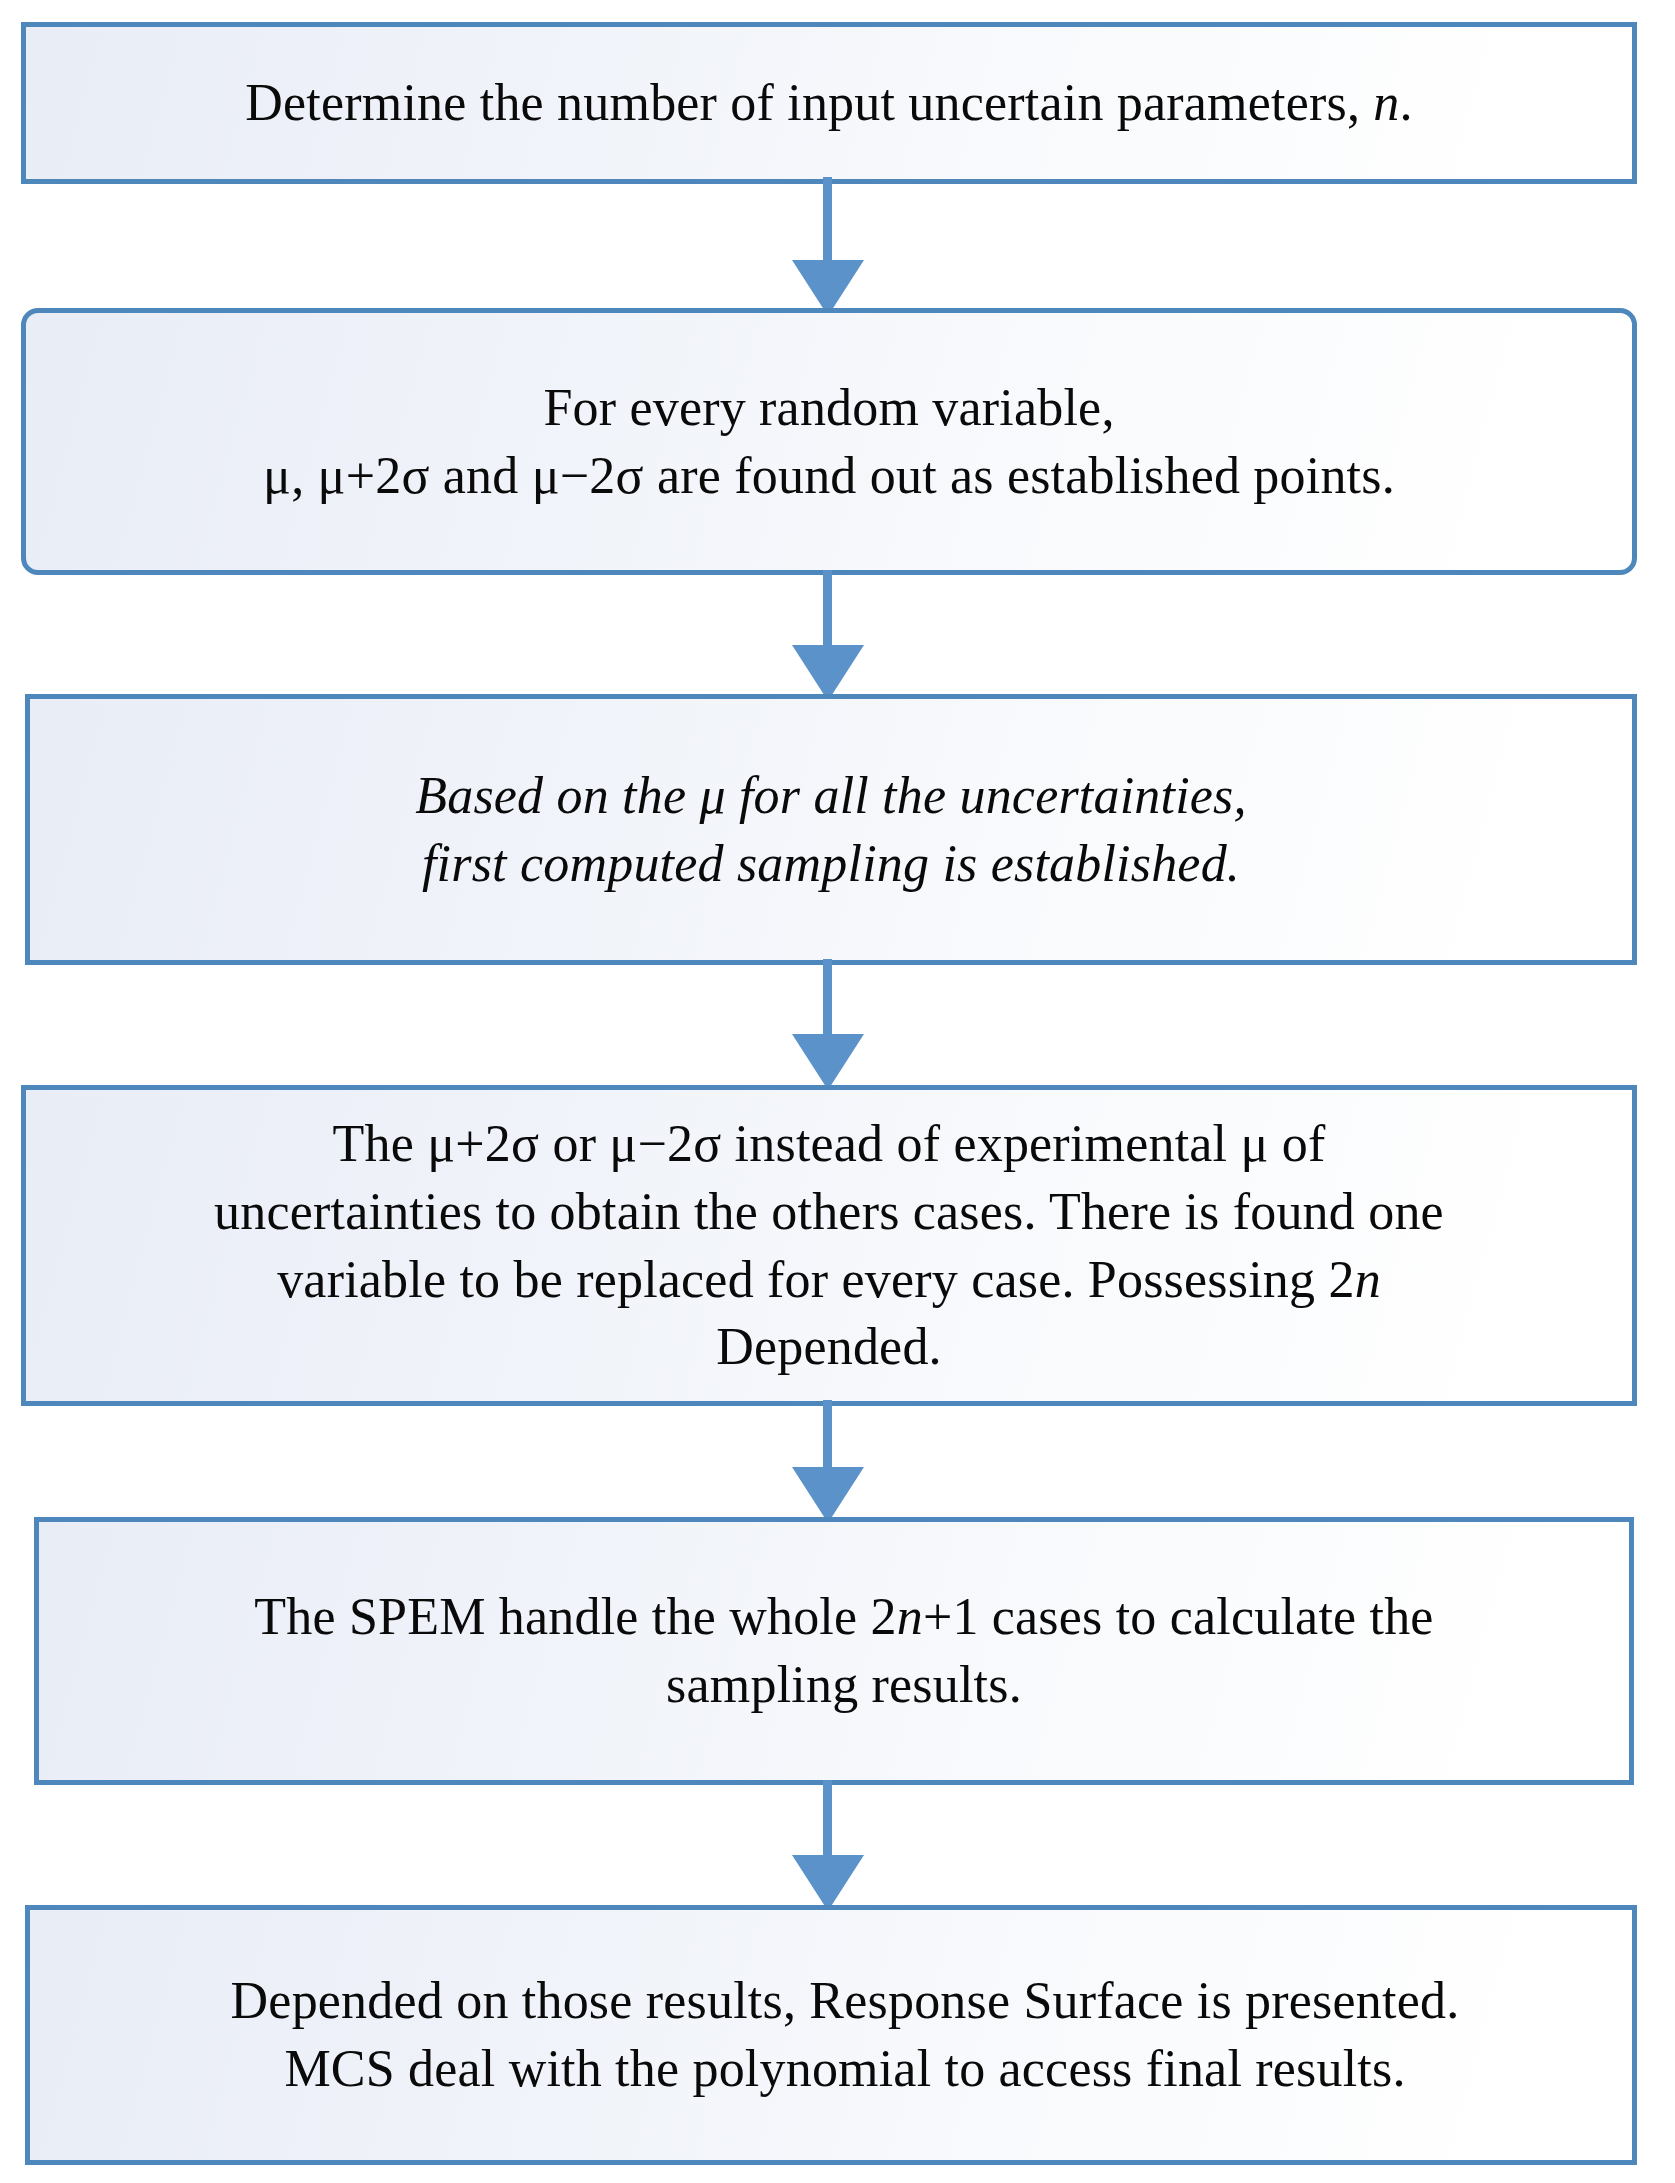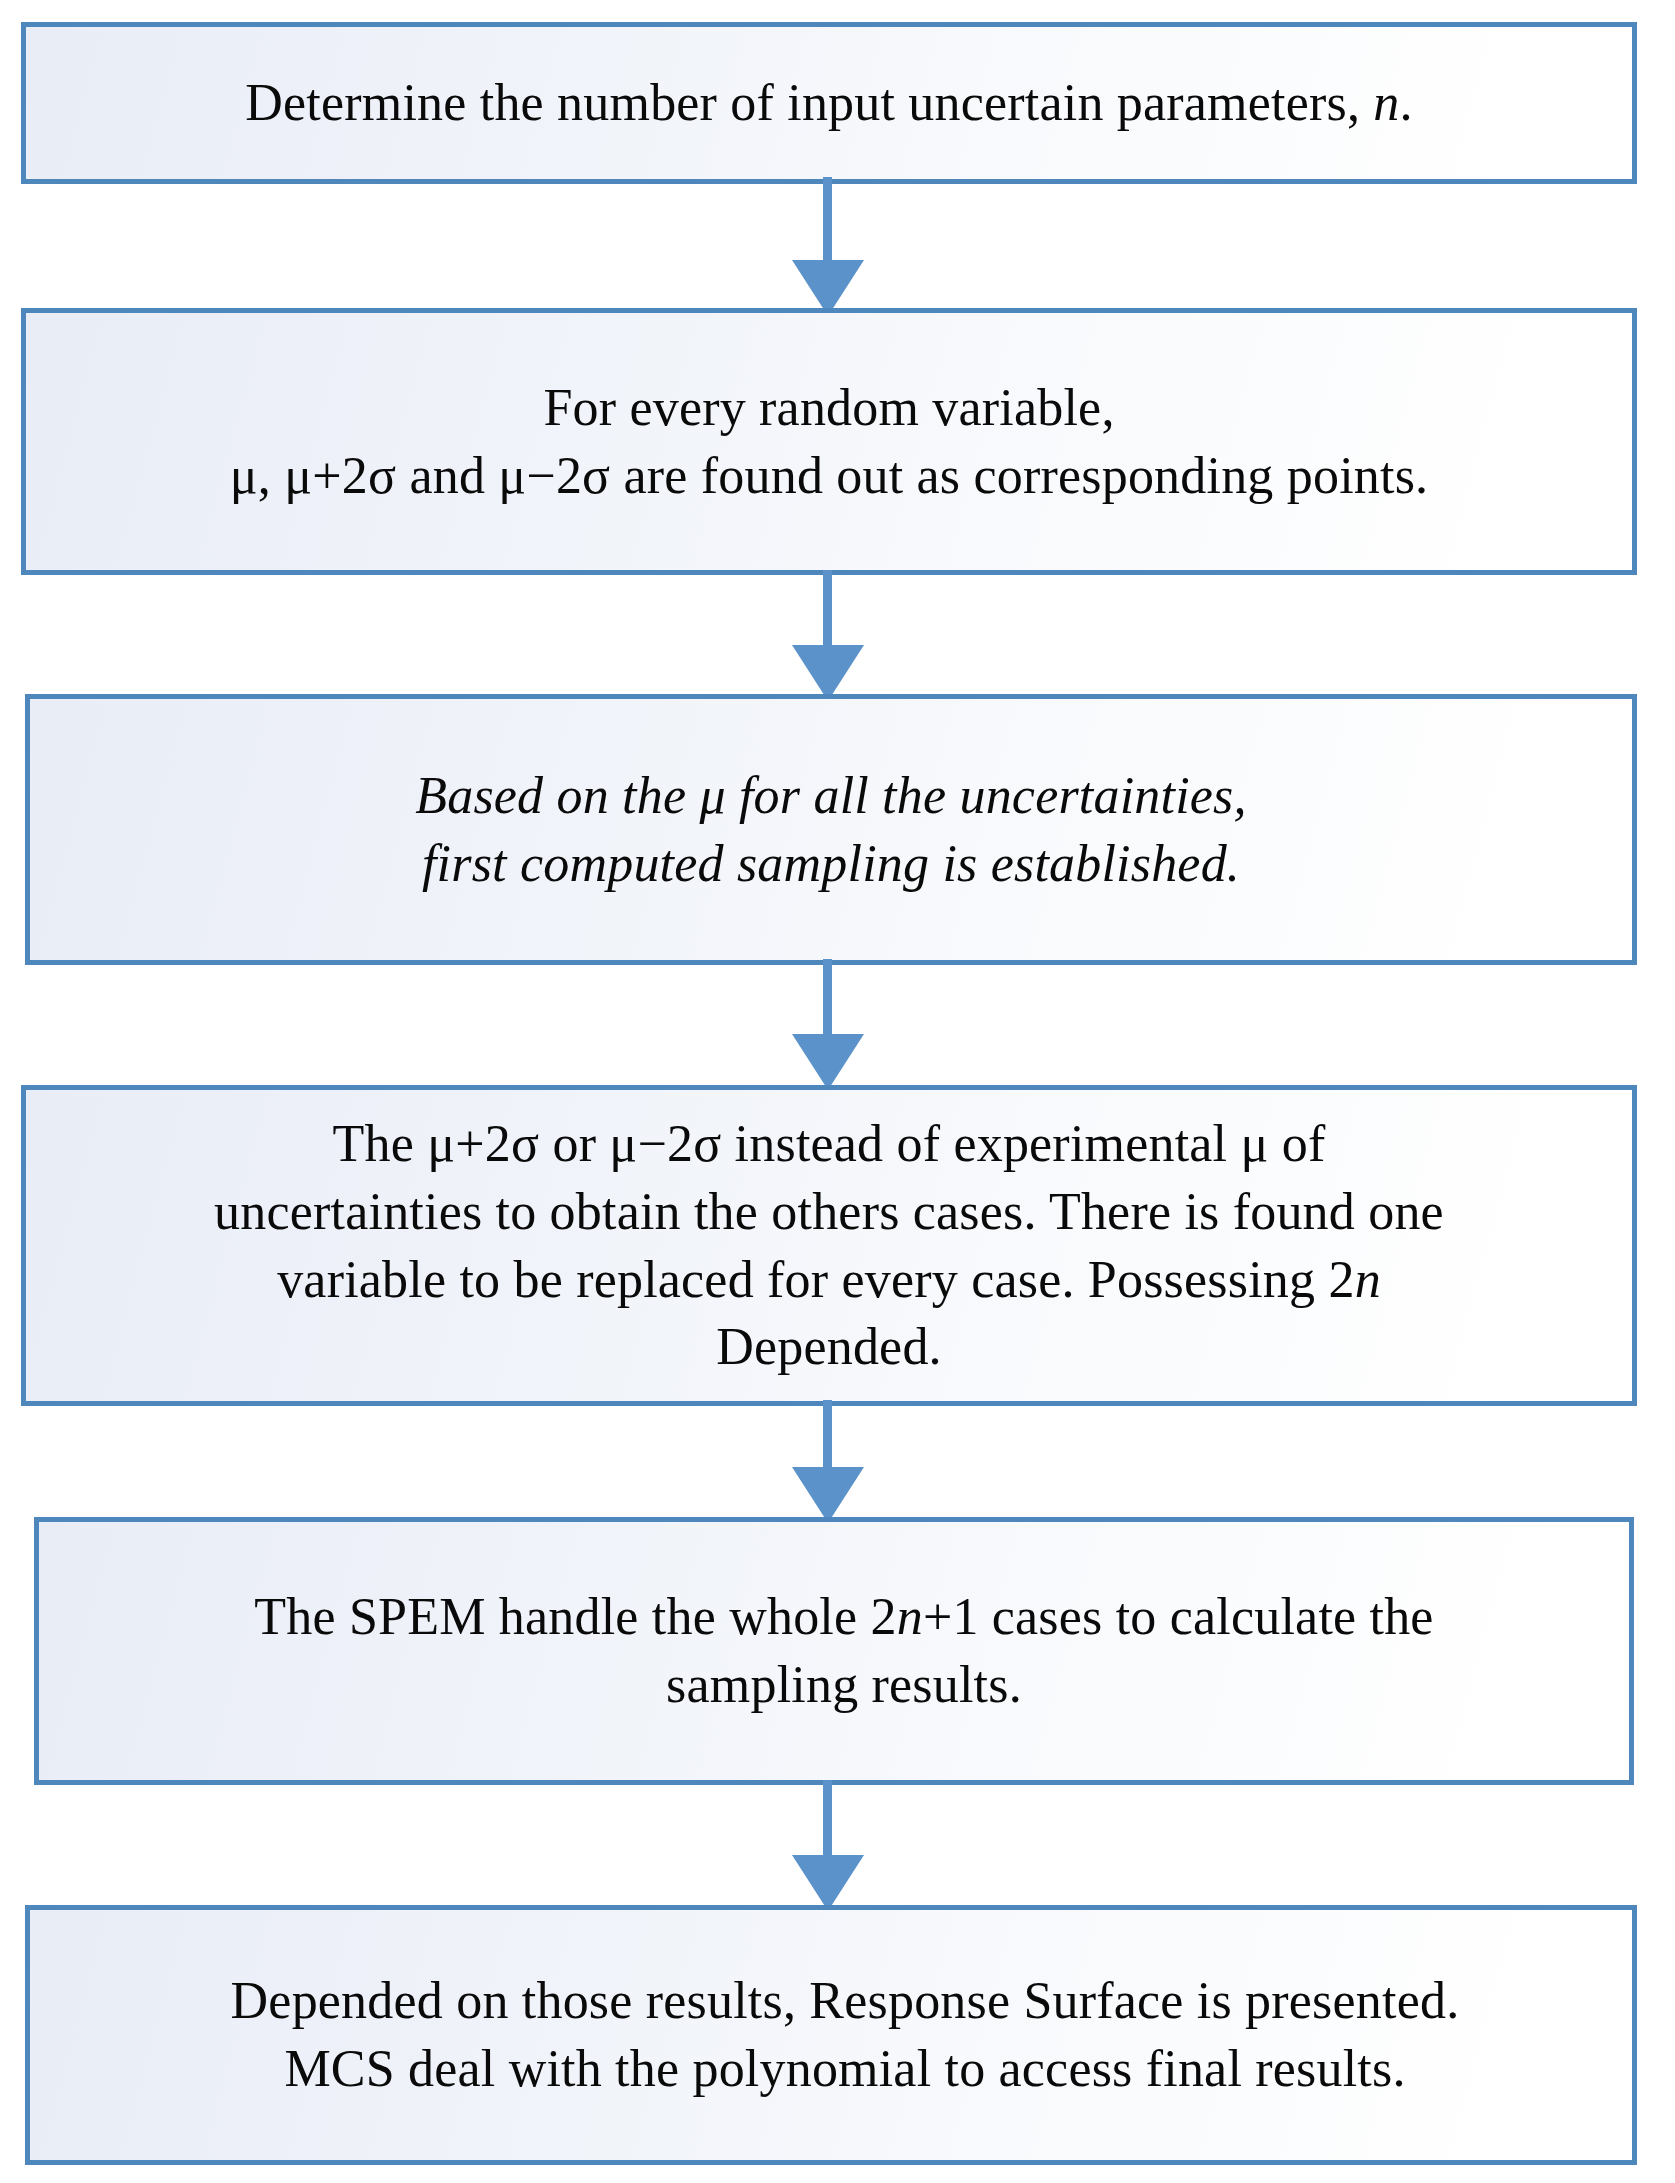--- a/index.html
+++ b/index.html
@@ -36,21 +36,21 @@
     line-height: 1.30;
     letter-spacing: 0.2px;
     font-family: "Liberation Serif", "DejaVu Serif", serif;
     color: #0a0a0a;
   }
   .node-text .ln { display: block; }
   .ital { font-style: italic; }
 
   
   #node-1 { left: 21px;  top: 21.5px;   width: 1616px; height: 162px; }
-  #node-2 { left: 21px;  top: 308px;  width: 1616px; height: 267px; }
+  #node-2 { left: 21px;  top: 308px;  width: 1616px; height: 267px; border-radius: 17px; }
   #node-3 { left: 25px;  top: 694px;  width: 1612px; height: 271px; }
   #node-4 { left: 21px;  top: 1085px; width: 1616px; height: 321px; }
   #node-5 { left: 34px;  top: 1517px; width: 1600px; height: 268px; padding-left: 20px; }
   #node-6 { left: 25px;  top: 1905px; width: 1612px; height: 260px; padding-left: 28px; }
 
   
   .arrow {
     position: absolute;
     width: 99px;
     display: flex;
@@ -88,21 +88,21 @@
   </div>
 
   <div class="arrow" id="arrow-1">
     <div class="shaft" style="background: rgb(91, 146, 201);"></div>
     <div class="head" style="border-top-color: rgb(91, 146, 201);"></div>
   </div>
 
   <div class="node" id="node-2" style="border-color: rgb(78, 135, 188); background: linear-gradient(105deg, rgb(233, 237, 246) 0%, rgb(239, 242, 249) 28%, rgb(247, 249, 252) 58%, rgb(255, 255, 255) 92%);">
     <div class="node-text" style="color: rgb(10, 10, 10);">
         <span class="ln">For every random variable,</span>
-        <span class="ln">μ, μ+2σ and  μ−2σ are found out as corresponding points.</span>
+        <span class="ln">μ, μ+2σ and  μ−2σ are found out as established points.</span>
       </div>
   </div>
 
   <div class="arrow" id="arrow-2">
     <div class="shaft" style="background: rgb(91, 146, 201);"></div>
     <div class="head" style="border-top-color: rgb(91, 146, 201);"></div>
   </div>
 
   <div class="node" id="node-3" style="border-color: rgb(78, 135, 188); background: linear-gradient(105deg, rgb(233, 237, 246) 0%, rgb(239, 242, 249) 28%, rgb(247, 249, 252) 58%, rgb(255, 255, 255) 92%); font-style: italic;">
     <div class="node-text" style="color: rgb(10, 10, 10);">

